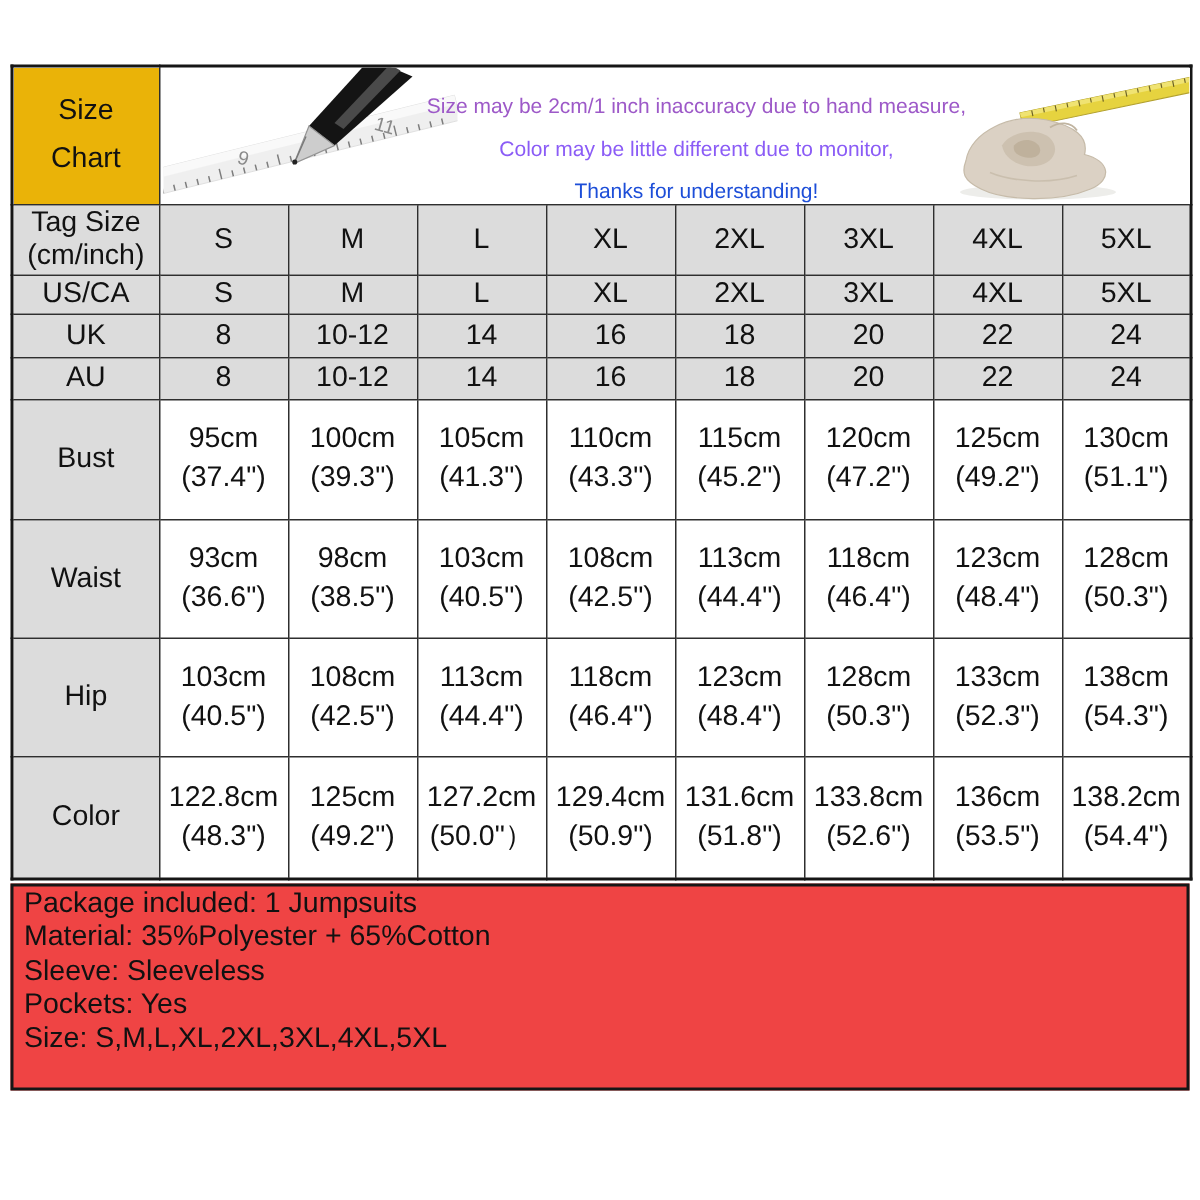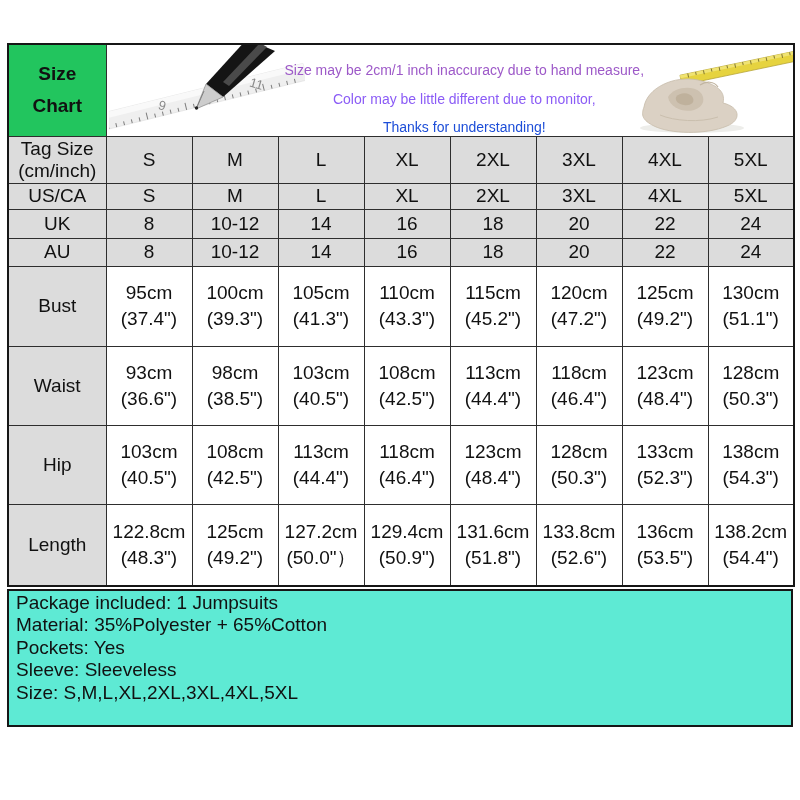--- a/index.html
+++ b/index.html
@@ -25,35 +25,35 @@
   tr.r-banner{height:92px}
   tr.r-tag{height:47px}
   tr.r-usca{height:26px}
   tr.r-uk{height:29px}
   tr.r-au{height:28px}
   tr.r-bust{height:80px}
   tr.r-waist{height:79px}
   tr.r-hip{height:79px}
   tr.r-length{height:82px}
   .gray{background:#dcdcdc}
-  td.title-cell{font-weight:bold;font-size:27px;line-height:32px;background:#22c55e}
+  td.title-cell{font-weight:normal;font-size:27px;line-height:32px;background:#eab308}
   td.banner-cell{background:#fff;position:relative;text-align:left}
   .banner-text{
     position:absolute;left:178px;top:11px;
     font-size:14px;line-height:28.5px;white-space:nowrap;
   }
   .pencil-art{position:absolute;left:2px;top:0;width:196px;height:90px}
   .hand-art{position:absolute;right:0;top:0;width:163px;height:90px}
   td.tag-label{font-size:20px;line-height:22px}
   .red{color:#e32222}
   td.meas-cell div, td.meas-label{line-height:26px}
   
   .details{
     position:absolute;left:7px;top:589px;width:786px;height:138px;
-    background:#5eead4;border:2px solid #161616;
+    background:#ef4444;border:2px solid #161616;
     box-sizing:border-box;
     padding:1px 7px 0 7px;
     font-size:19px;line-height:22.4px;text-align:left;color:#111;
   }
 </style>
 </head>
 <body>
 
 <table class="size-table">
   <colgroup>
@@ -267,21 +267,21 @@
           <div>133cm</div>
           <div>(52.3")</div>
         </td>
     <td class="meas-cell">
           <div>138cm</div>
           <div>(54.3")</div>
         </td>
   </tr>
 
   <tr class="r-length">
-    <td class="gray meas-label">Length</td>
+    <td class="gray meas-label">Color</td>
     <td class="meas-cell">
           <div>122.8cm</div>
           <div>(48.3")</div>
         </td>
     <td class="meas-cell">
           <div>125cm</div>
           <div>(49.2")</div>
         </td>
     <td class="meas-cell">
           <div>127.2cm</div>
@@ -307,16 +307,16 @@
           <div>138.2cm</div>
           <div>(54.4")</div>
         </td>
   </tr>
 </tbody>
   </table>
 
 <div class="details">
   <div>Package included: 1 Jumpsuits</div>
   <div>Material: 35%Polyester + 65%Cotton</div>
+  <div>Sleeve: Sleeveless</div>
   <div>Pockets: Yes</div>
-  <div>Sleeve: Sleeveless</div>
   <div>Size: S,M,L,XL,2XL,3XL,4XL,5XL</div>
 </div>
 
 </body></html>

